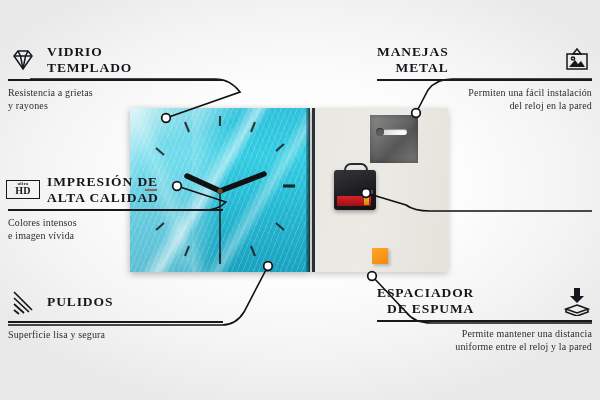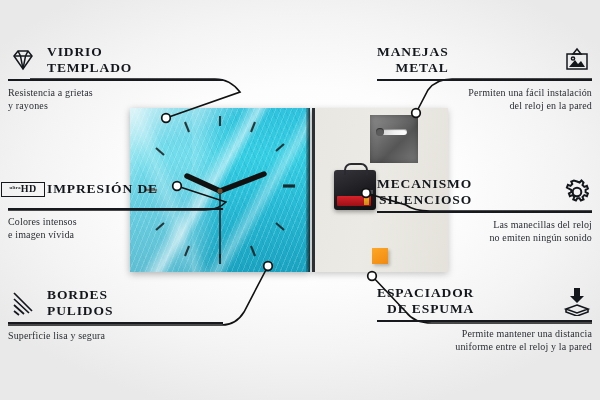--- a/index.html
+++ b/index.html
@@ -108,21 +108,21 @@
     font-size:13.5px;font-weight:bold;letter-spacing:.9px;
     color:#13171b;line-height:1.16;text-transform:uppercase;
   }
   .frule{height:1.6px;background:#16191d;margin:4px 0 5px;}
   .fdesc{
     font-family:"Liberation Serif", serif;
     font-size:10px;color:#2a2e33;line-height:1.35;letter-spacing:.15px;
   }
   .hd-badge{
     border:1.6px solid #14181c;padding:1px 8px 2px;line-height:1;
-    display:inline-flex;flex-direction:row;align-items:center;
+    display:inline-flex;flex-direction:column;align-items:center;
   }
   .hd-badge .u{font-size:4.6px;font-weight:bold;letter-spacing:.3px;}
   .hd-badge .h{font-size:10px;font-weight:bold;letter-spacing:.3px;}
 </style>
 </head>
 <body>
 
 <div id="stage">
 
   <div class="panel" id="clock-face">
@@ -207,38 +207,38 @@
   <div class="feature left" style="top:174px;">
     <div class="fhead">
       <span class="ficon">
         <span class="hd-badge">
           <span class="u">ultra</span>
           <span class="h">HD</span>
         </span>
       </span>
       <div class="ftitle">
         <div>IMPRESIÓN DE</div>
+        <div>ALTA CALIDAD</div>
       </div>
     </div>
     <div class="frule"></div>
     <div class="fdesc">
       <div>Colores intensos</div>
       <div>e imagen vívida</div>
     </div>
   </div>
 
   <div class="feature left" style="top:287px;">
     <div class="fhead">
       <span class="ficon">
         <svg viewBox="0 0 26 26" width="26" height="26" stroke="#14181c" stroke-width="1.7" fill="none">
           <path d="M4 3 L22 21 M4 9 L19 23 M4 15 L14 24 M4 21 L9 25"></path>
         </svg>
       </span>
       <div class="ftitle">
-        <div>BORDES</div>
         <div>PULIDOS</div>
       </div>
     </div>
     <div class="frule"></div>
     <div class="fdesc">
       <div>Superficie lisa y segura</div>
     </div>
   </div>
 
   <div class="feature right" style="top:44px;">
@@ -256,39 +256,20 @@
         </svg>
       </span>
     </div>
     <div class="frule"></div>
     <div class="fdesc">
       <div>Permiten una fácil instalación</div>
       <div>del reloj en la pared</div>
     </div>
   </div>
 
-  <div class="feature right" style="top:176px;">
-    <div class="fhead">
-      <div class="ftitle">
-        <div>MECANISMO</div>
-        <div>SILENCIOSO</div>
-      </div>
-      <span class="ficon">
-        <svg viewBox="0 0 28 28" width="28" height="28" fill="none" stroke="#14181c" stroke-width="2">
-          <path d="M14 3.5 l2.6 1 1.9-2 2 2-1 2.6 1.8 1.8 2.6-1 1 2.6-2.3 1.4v2.2l2.3 1.4-1 2.6-2.6-1-1.8 1.8 1 2.6-2.6 1-1.4-2.3h-2.2l-1.4 2.3-2.6-1 1-2.6-1.8-1.8-2.6 1-1-2.6 2.3-1.4v-2.2L3.9 9.5l1-2.6 2.6 1 1.8-1.8-1-2.6 2.6-1z"></path>
-          <circle cx="14" cy="14" r="4.3"></circle>
-        </svg>
-      </span>
-    </div>
-    <div class="frule"></div>
-    <div class="fdesc">
-      <div>Las manecillas del reloj</div>
-      <div>no emiten ningún sonido</div>
-    </div>
-  </div>
 
   <div class="feature right" style="top:285px;">
     <div class="fhead">
       <div class="ftitle">
         <div>ESPACIADOR</div>
         <div>DE ESPUMA</div>
       </div>
       <span class="ficon">
         <svg viewBox="0 0 30 30" width="30" height="30" fill="none" stroke="#14181c" stroke-width="1.6">
           <path d="M12 2 h6 v8 h4 l-7 7 -7 -7 h4 z" fill="#14181c" stroke="none"></path>

